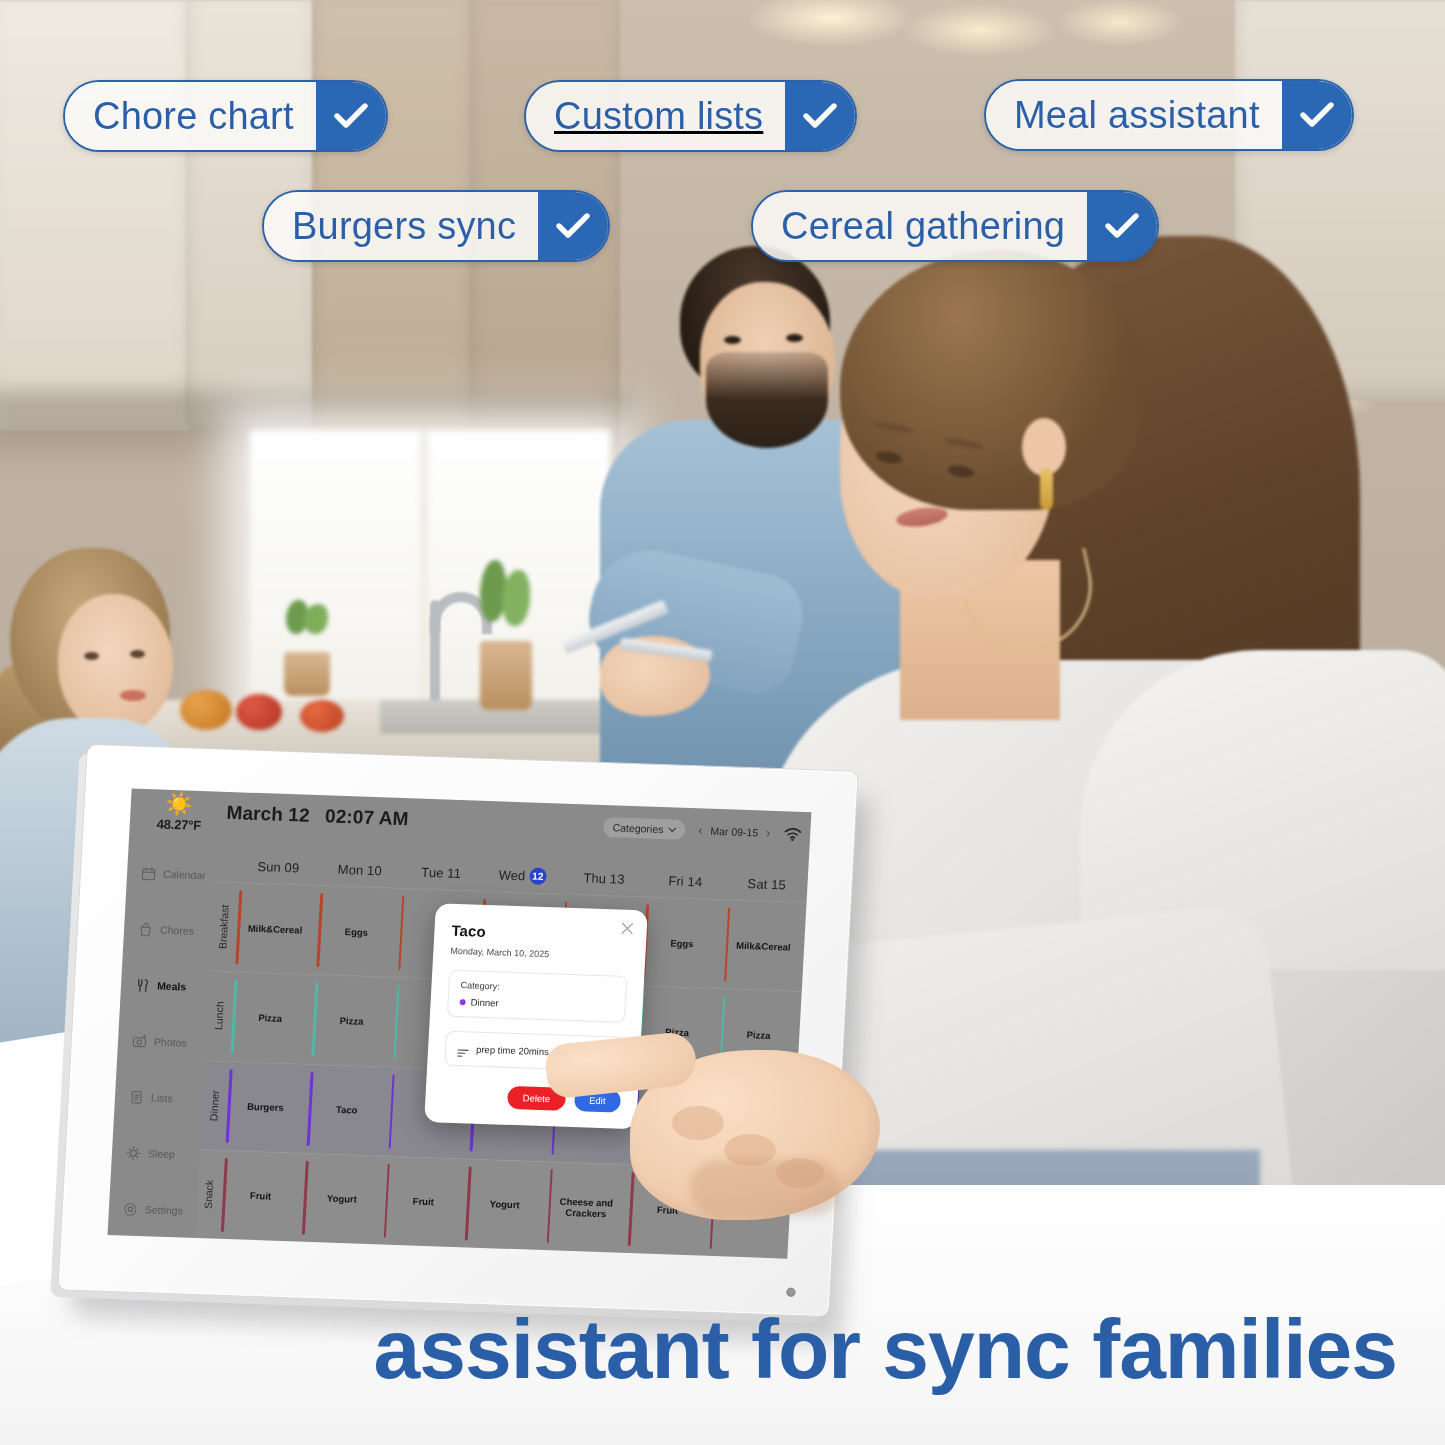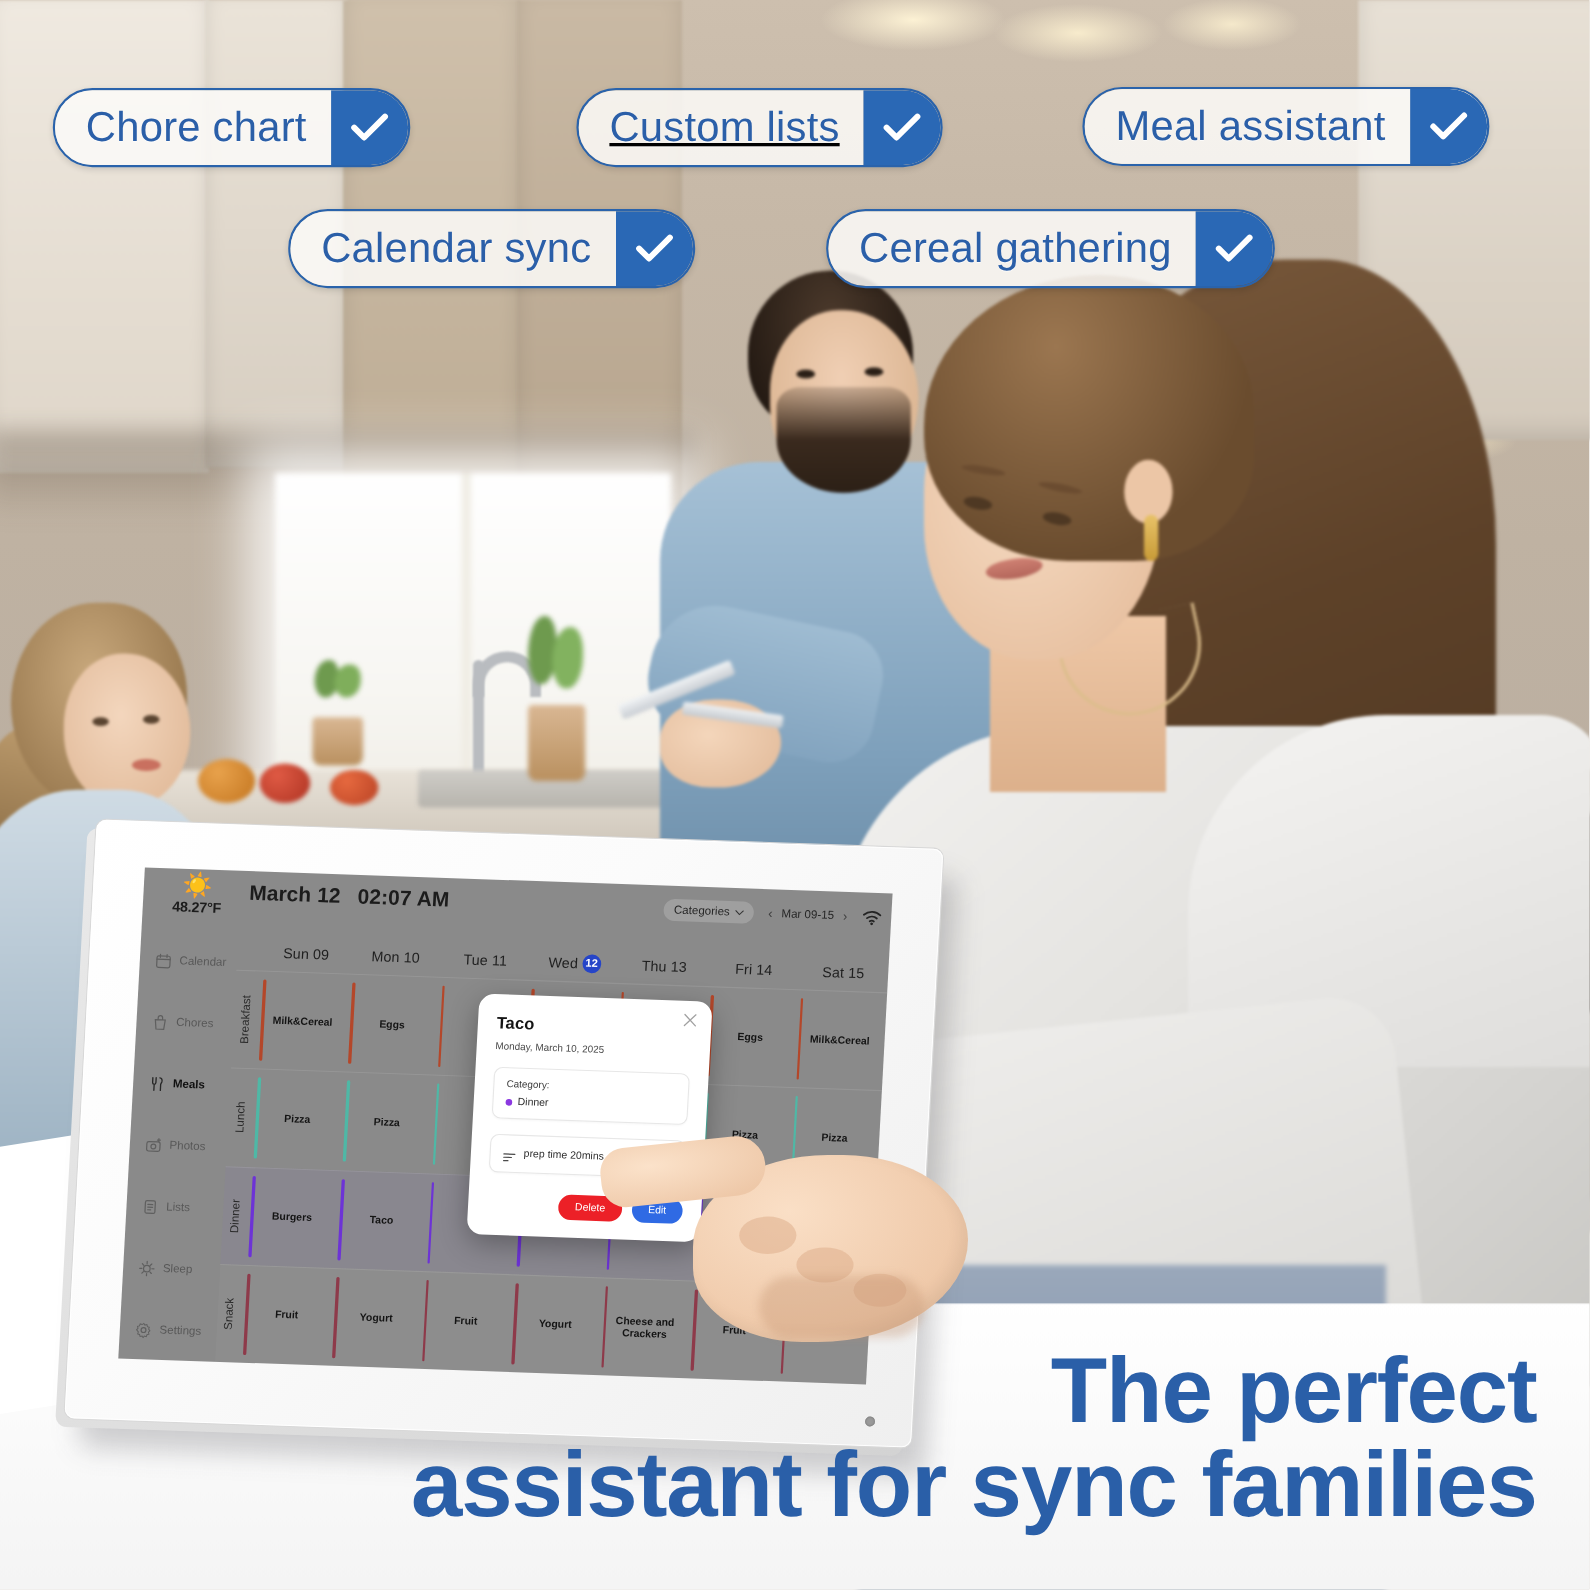--- a/index.html
+++ b/index.html
@@ -292,21 +292,21 @@
     background: rgba(252,250,248,.86);
     color:#2b5fa8; font-size:38px; letter-spacing:.2px; white-space:nowrap;
     text-shadow: 0 1px 0 rgba(255,255,255,.65);
   }
   .badge .chk {
     width:70px; background:#2a68b5; display:flex; align-items:center; justify-content:center;
     border-radius:0 34px 34px 0;
   }
   .badge .chk svg { display:block; }
 
-  .badge.b1 { left:48px;  top:80px;  }
+  .badge.b1 { left:63px;  top:80px;  }
   .badge.b2 { left:524px; top:80px;text-decoration:underline;  }
   .badge.b3 { left:984px; top:79px;  }
   .badge.b4 { left:262px; top:190px; }
   .badge.b5 { left:751px; top:190px; }
 
   
   #tablet {
     position:absolute; left:88px; top:745px; width:770px; height:545px;
     transform: rotate(3.1deg) skewY(-1.1deg);
     transform-origin: left top;
@@ -894,33 +894,32 @@
   </div>
   <div class="badge b3">
     <div class="lbl">Meal assistant</div>
     <div class="chk">
       <svg width="40" height="30" viewBox="0 0 40 30">
           <path d="M6 15 L15 24 L34 5" stroke="#fff" stroke-width="5.4" fill="none" stroke-linecap="round" stroke-linejoin="round"></path>
         </svg>
     </div>
   </div>
   <div class="badge b4">
-    <div class="lbl">Calendar sync</div>
+    <div class="lbl">Burgers sync</div>
     <div class="chk">
       <svg width="40" height="30" viewBox="0 0 40 30">
           <path d="M6 15 L15 24 L34 5" stroke="#fff" stroke-width="5.4" fill="none" stroke-linecap="round" stroke-linejoin="round"></path>
         </svg>
     </div>
   </div>
   <div class="badge b5">
     <div class="lbl">Cereal gathering</div>
     <div class="chk">
       <svg width="40" height="30" viewBox="0 0 40 30">
           <path d="M6 15 L15 24 L34 5" stroke="#fff" stroke-width="5.4" fill="none" stroke-linecap="round" stroke-linejoin="round"></path>
         </svg>
     </div>
   </div>
 </div>
 
 <div class="tagline">
-  <div class="l1">The perfect</div>
   <div class="l2">assistant for sync families</div>
 </div>
 
 </body></html>

